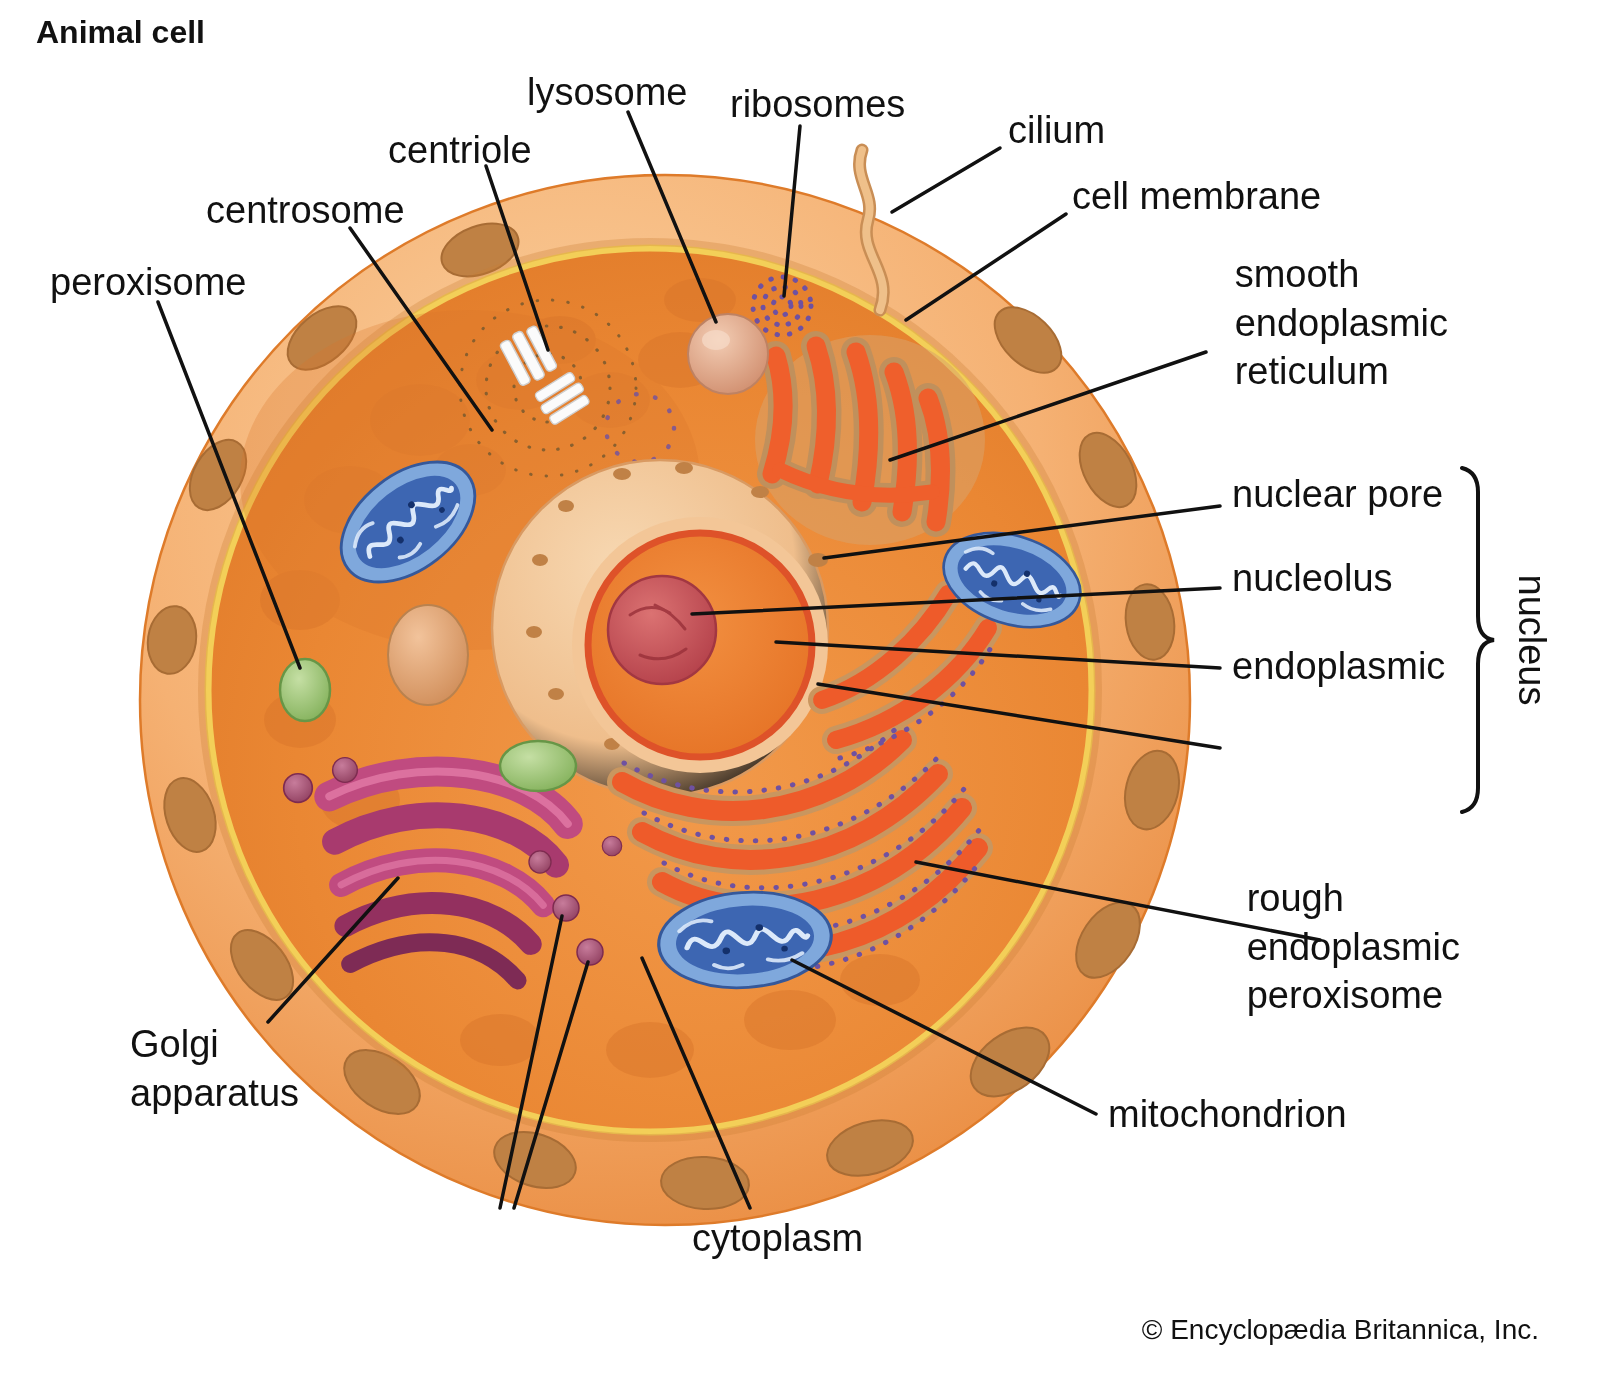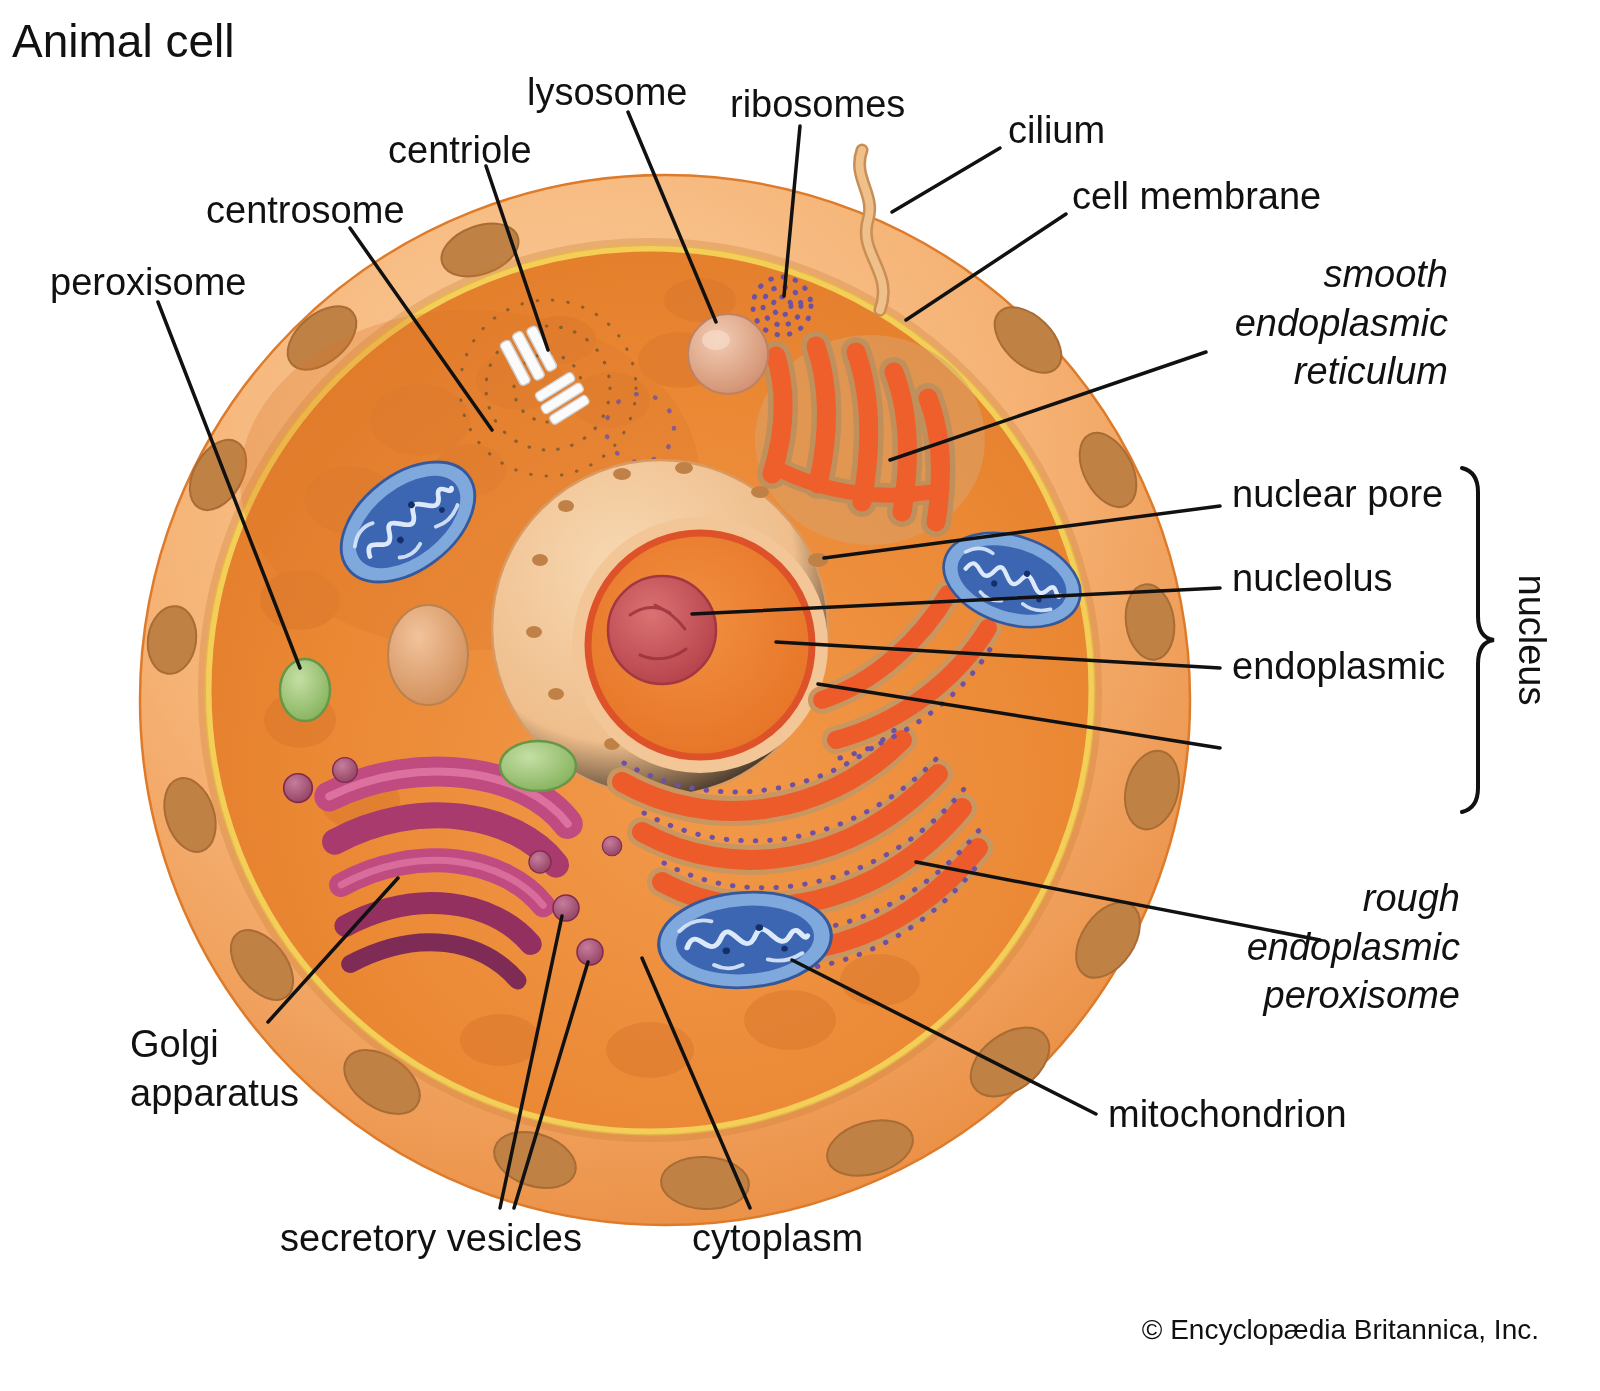--- a/index.html
+++ b/index.html
@@ -1,21 +1,21 @@
 <!DOCTYPE html>
 <html><head>
 <meta charset="utf-8">
 <style>
   html,body{margin:0;padding:0;background:#fff;}
   #stage{position:relative;width:1600px;height:1391px;background:#ffffff;overflow:hidden;
          font-family:"Liberation Sans","DejaVu Sans",sans-serif;color:#111;}
   #cell-svg{position:absolute;left:0;top:0;}
   .lbl{position:absolute;font-size:38px;line-height:1.28;white-space:pre;color:#111;}
-  .lbl.right{text-align:right;font-style:italic;}
-  #title{position:absolute;left:12px;top:14px;font-size:46px;font-weight:400;white-space:pre;}
+  .lbl.right{text-align:left;}
+  #title{position:absolute;left:36px;top:14px;font-size:32px;font-weight:700;white-space:pre;}
   #credit{position:absolute;right:61px;top:1314px;font-size:28px;white-space:pre;}
   #lbl-peroxisome{left:50px;top:258px;}
   #lbl-centrosome{left:206px;top:186px;}
   #lbl-centriole{left:388px;top:126px;}
   #lbl-lysosome{left:514px;top:68px;margin-left:13px;}
   #lbl-ribosomes{left:730px;top:80px;}
   #lbl-cilium{left:1008px;top:106px;}
   #lbl-cell-membrane{left:1072px;top:172px;}
   #lbl-smooth-er{right:152px;top:250px;}
   #lbl-nuclear-pore{left:1232px;top:470px;}
@@ -323,18 +323,17 @@
 <div class="lbl" id="lbl-nuclear-pore">nuclear pore</div>
 <div class="lbl" id="lbl-nucleolus">nucleolus</div>
 <div class="lbl" id="lbl-nucleoplasm">endoplasmic</div>
 <div class="lbl" id="lbl-nucleus">nucleus</div>
 <div class="lbl right" id="lbl-rough-er">rough
 endoplasmic
 peroxisome</div>
 <div class="lbl" id="lbl-mitochondrion">mitochondrion</div>
 <div class="lbl" id="lbl-golgi">Golgi
 apparatus</div>
-<div class="lbl" id="lbl-secretory-vesicles">secretory vesicles</div>
 <div class="lbl" id="lbl-cytoplasm">cytoplasm</div>
 
 <div id="credit">© Encyclopædia Britannica, Inc.</div>
 
 </div>
 
 </body></html>

